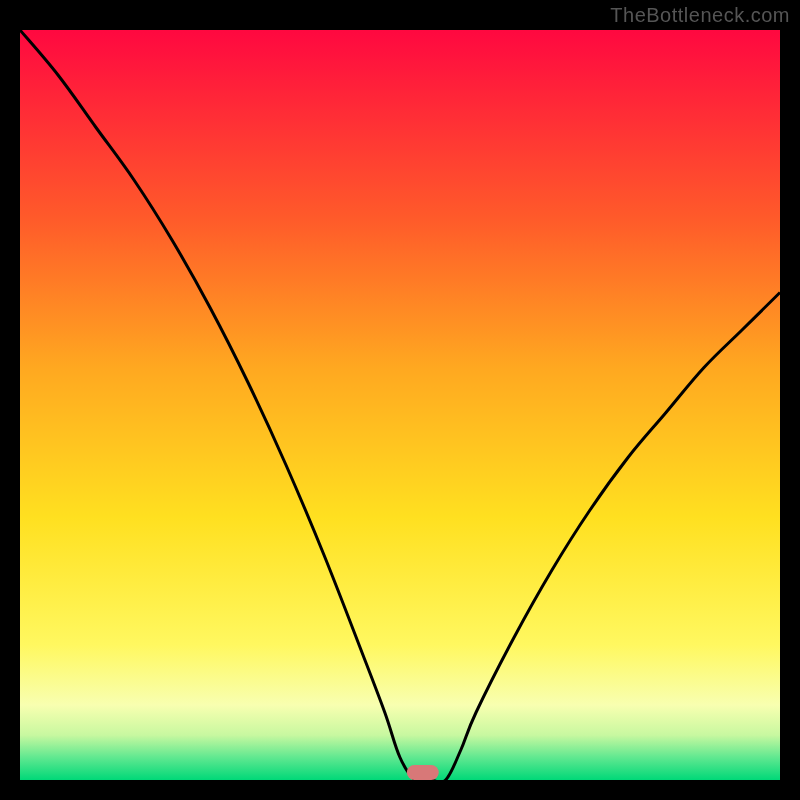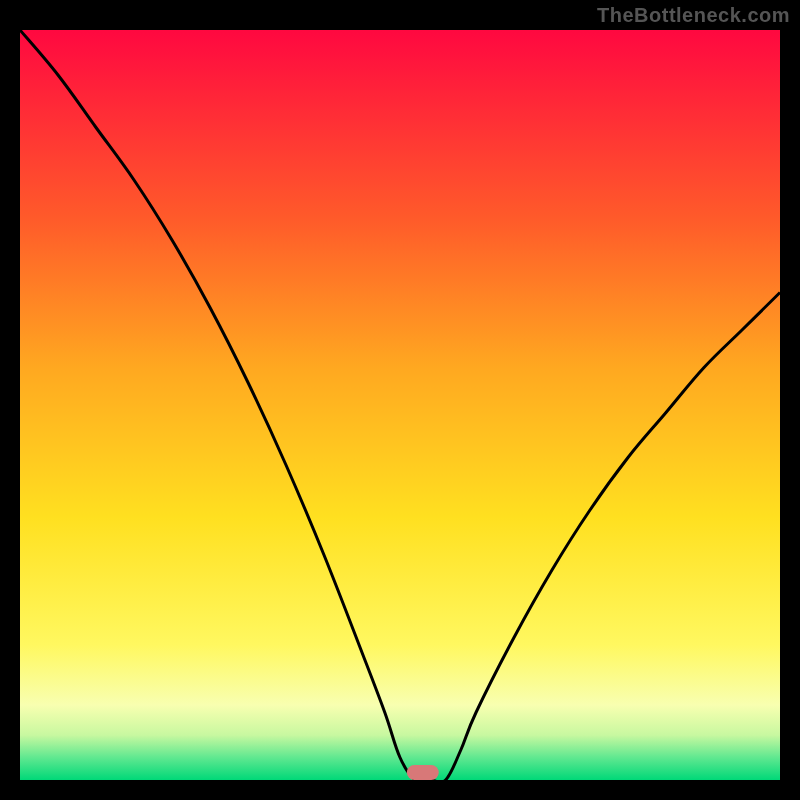--- a/index.html
+++ b/index.html
@@ -16,21 +16,21 @@
     width: 800px;
     height: 800px;
     background: #000;
   }
   .watermark {
     position: absolute;
     top: 4px;
     right: 10px;
     color: #555;
     font-size: 20px;
-    font-weight: bold;
+    font-weight: normal;
     letter-spacing: 0.5px;
     z-index: 10;
     text-align: center;
   }
   .plot-wrap {
     position: absolute;
     left: 20px;
     top: 30px;
     width: 760px;
     height: 750px;

